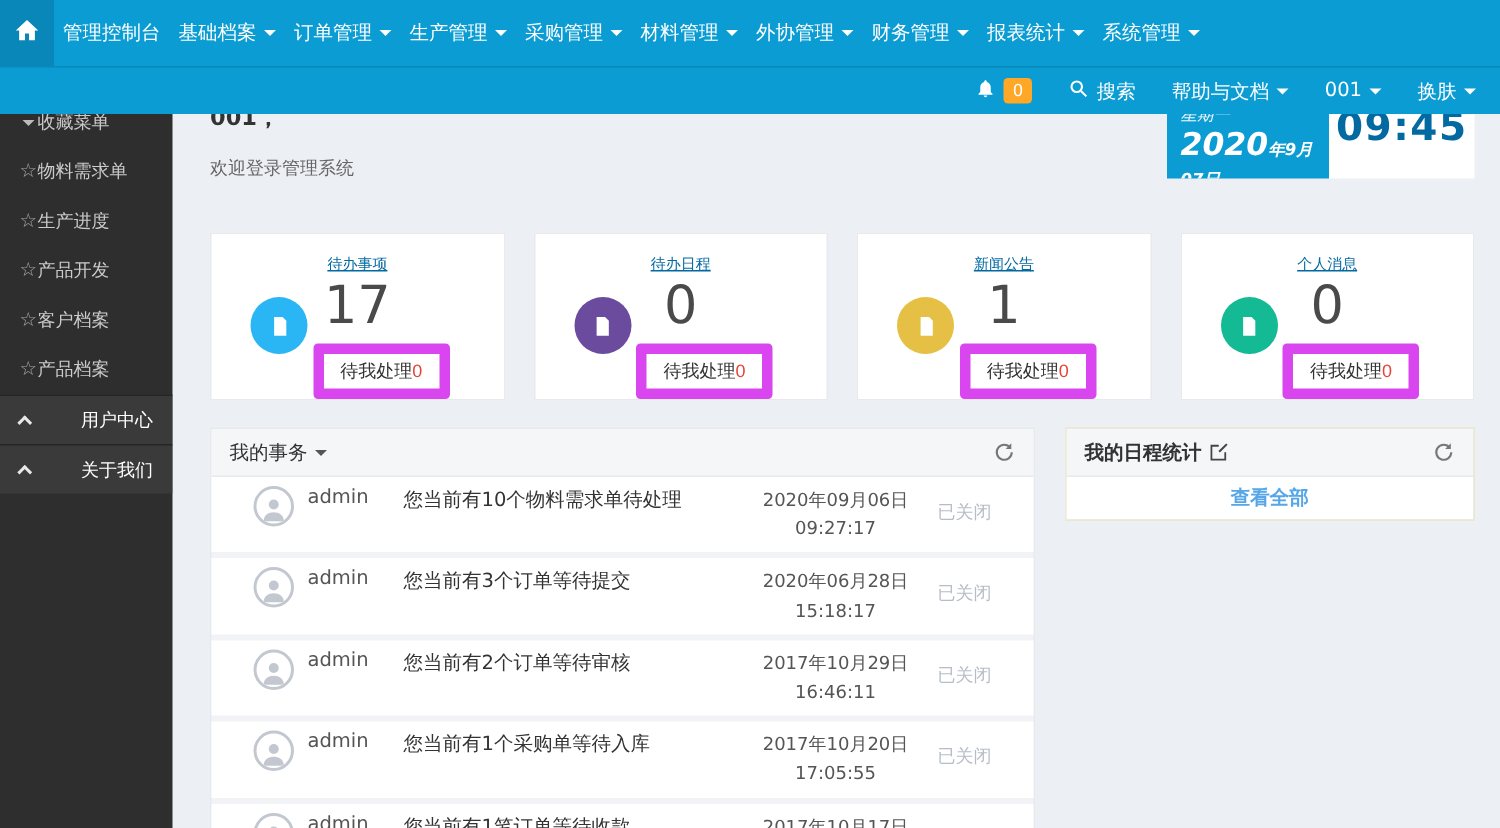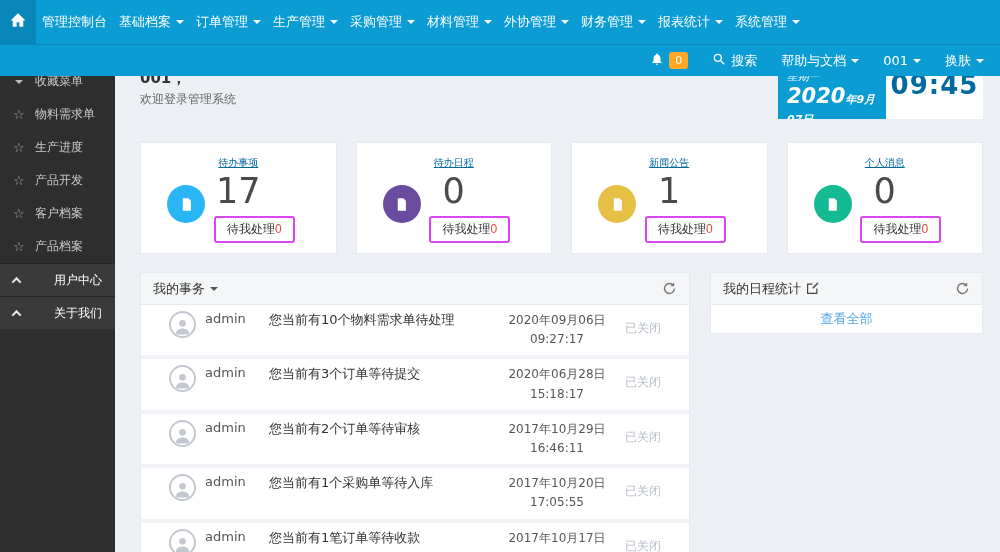--- a/index.html
+++ b/index.html
@@ -32,54 +32,54 @@
   .tb-item { display:flex; align-items:center; gap:5px; cursor:pointer; white-space:nowrap; }
   .tb-item svg { width:14px; height:14px; }
   .badge { background:#ffa726; color:#fff; border-radius:3px; font-size:11px; line-height:1; padding:3px 6px; }
   
   .sidebar {
     position:absolute; top:76px; bottom:0; left:0; width:115px;
     background:#2e2e2e; z-index:10; overflow:hidden;
   }
   .sidebar ul { list-style:none; margin-top:-11px; }
   .side-item {
-    height:33px; display:flex; align-items:center; gap:10px; padding:0 13px;
+    height:33px; display:flex; align-items:center; gap:0; padding:0 13px;
     color:#cbcbcb; font-size:12px; cursor:pointer; white-space:nowrap;
   }
   .side-item .star { color:#a8a8a8; font-size:13px; width:12px; }
   .side-item .caret-down-g { width:0;height:0;border:4px solid transparent;border-top-color:#bbb; margin:4px 2px 0; }
   .side-section { background:#3a3a3a; color:#fff; border-top:1px solid #252525;justify-content:space-between; }
   .chev-up { width:7px; height:7px; border-left:2px solid #e8e8e8; border-top:2px solid #e8e8e8; transform:rotate(45deg) translate(1px,1px); margin-right:3px; }
   
   .content { position:absolute; left:115px; top:76px; right:0; bottom:0; padding:0 17px 0 25px; z-index:5; }
   .greeting { margin-top:-8px; }
   .greeting-name { font-size:15px; font-weight:bold; color:#333; line-height:20px; }
-  .greeting-sub { font-size:12px; color:#666; margin-top:3px; }
+  .greeting-sub { font-size:12px; color:#666; margin-top:16px; }
   
   .datetime { position:absolute; top:-9px; right:17px; display:flex; height:52px; }
   .dt-left { background:#0a9cd3; color:#fff; width:108px; padding:2px 9px 0; overflow:hidden;font-style:italic; }
   .dt-weekday { font-size:11px; opacity:.95; }
   .dt-year { font-size:21px; font-weight:bold; }
   .dt-date { font-size:11px; font-weight:bold; }
   .dt-right { background:#fff; width:97px; text-align:center; padding-top:3px; }
   .dt-time { color:#0369a1; font-weight:bold; font-size:26px; letter-spacing:1px; }
   
   .stats { display:flex; gap:19px; margin-top:34px; }
   .stat-card { flex:1; background:#fff; border:1px solid #e7e9ec; height:112px; position:relative; text-align:center; padding-top:13px; }
   .stat-title { font-size:10px; color:#0369a1;text-decoration:underline; }
   .stat-circle { position:absolute; left:26px; top:42px; width:38px; height:38px; border-radius:50%; display:flex; align-items:center; justify-content:center; }
   .stat-circle svg { width:15px; height:15px; }
   .stat-value { font-size:35px; color:#4a4a4a; line-height:1.1; margin-top:2px; }
-  .stat-btn { margin-top:5px; display:inline-block; border:2px solid #d946ef; border-radius:3px; background:#fff; font-size:12px; color:#333; padding:3px 11px; cursor:pointer;margin-left:32px; }
+  .stat-btn { margin-top:5px; display:inline-block; border:7px solid #d946ef; border-radius:3px; background:#fff; font-size:12px; color:#333; padding:3px 11px; cursor:pointer;margin-left:32px; }
   .stat-btn .cnt { color:#e5443c; }
   
   .panels { display:flex; gap:20px; margin-top:18px; align-items:flex-start; }
   .panel { border:1px solid #e7e9ec; background:#f2f3f6; }
   .panel-tasks { width:550px; flex:none; }
-  .panel-schedule { flex:1; background:#fde047; }
+  .panel-schedule { flex:1; background:#fde047;font-weight:bold; }
   .panel-head { height:32px; background:#f5f6f7; border-bottom:1px solid #e7e9ec; display:flex; align-items:center; padding:0 12px; font-size:13px; color:#333; }
   .panel-head .caret-down-d { width:0;height:0;border:4px solid transparent;border-top-color:#555; margin:4px 0 0 5px; }
   .panel-head .spacer { flex:1; }
   .icon-refresh { width:15px; height:15px; cursor:pointer; }
   .icon-edit { width:13px; height:13px; margin-left:5px; }
   .task-list { list-style:none; }
   .task-row { background:#fff; display:flex; align-items:flex-start; padding:6px 28px; min-height:44px; }
   .task-row + .task-row { margin-top:4px; }
   .avatar { width:27px; height:27px; border-radius:50%; border:2px solid #c3c8d0; background:#fff; display:flex; align-items:flex-end; justify-content:center; overflow:hidden; flex:none; }
   .avatar svg { width:19px; height:19px; }

